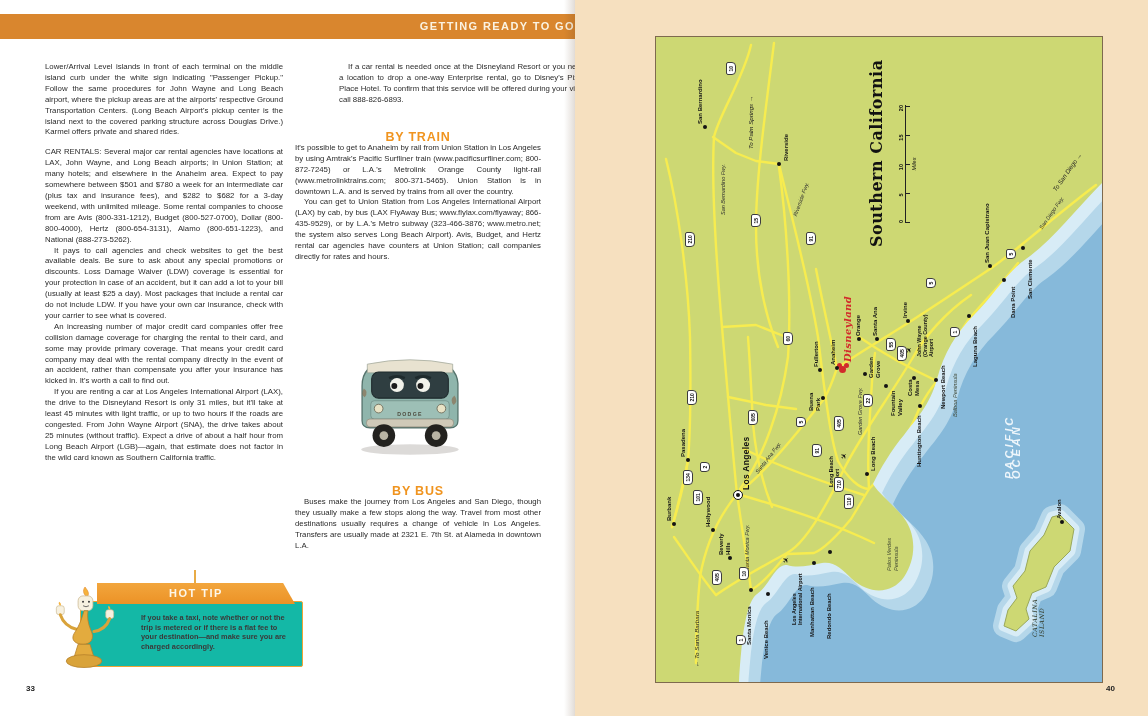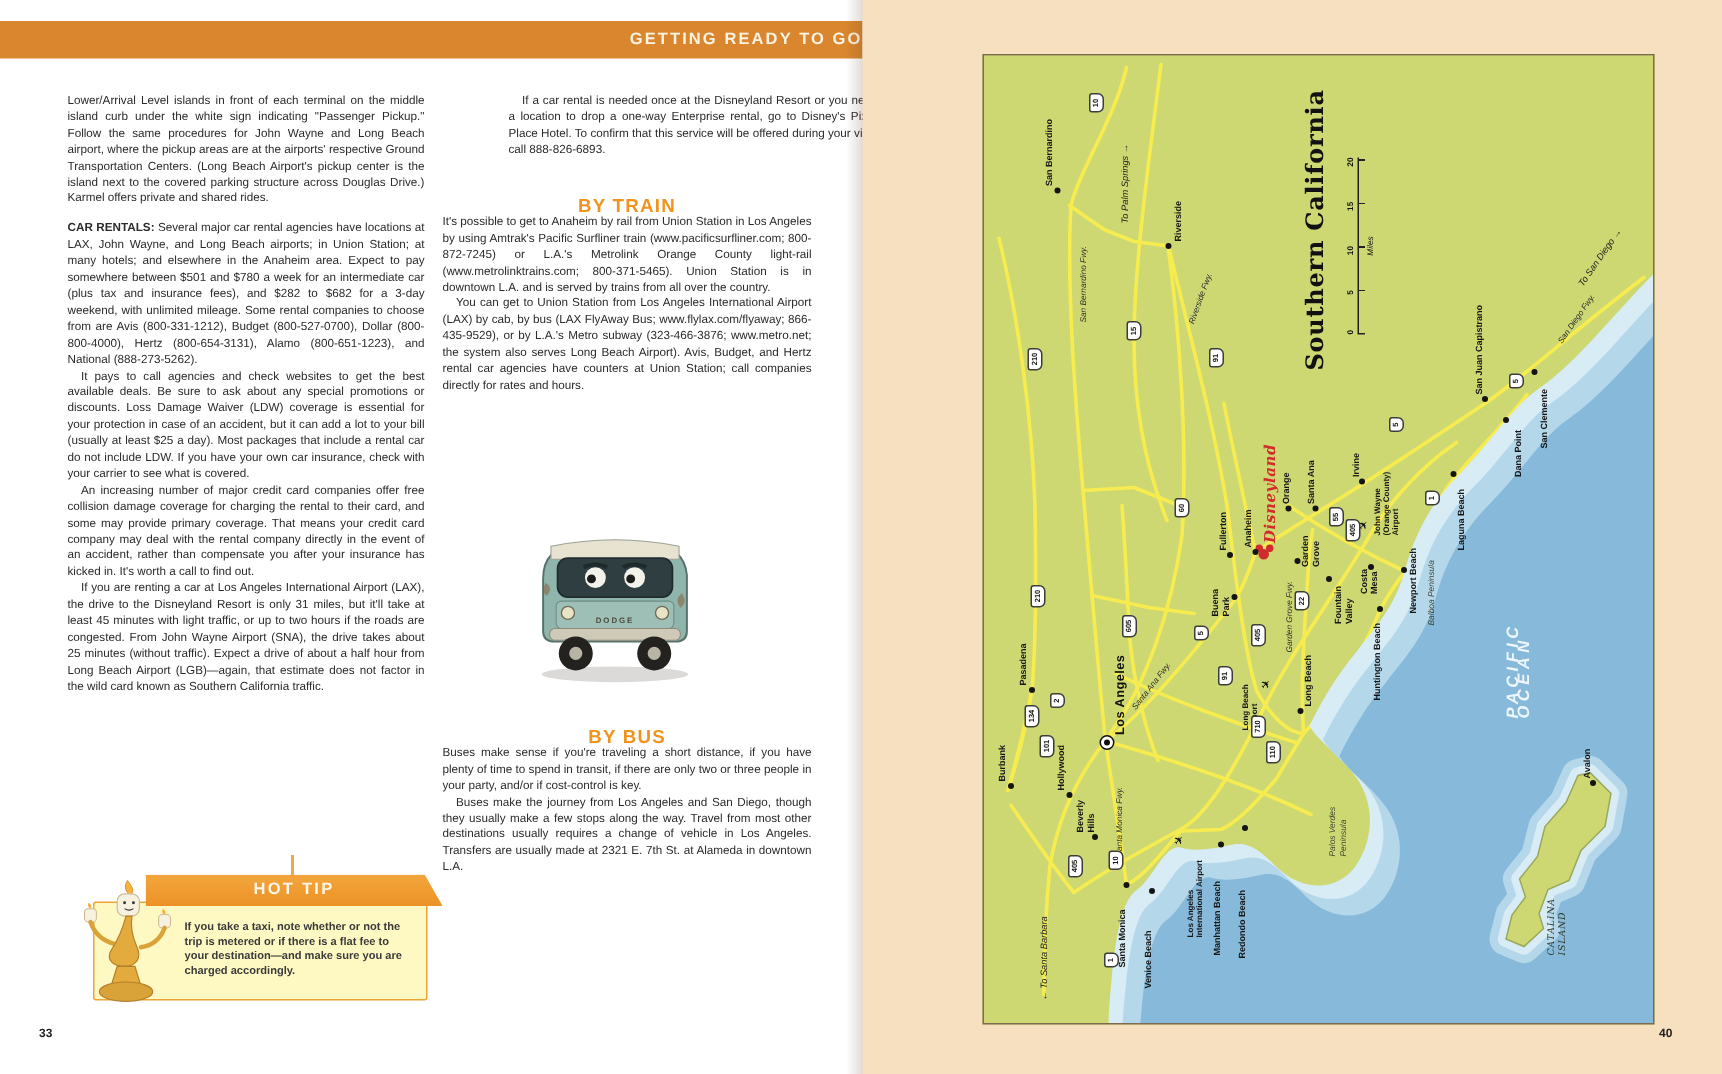--- a/index.html
+++ b/index.html
@@ -8,28 +8,28 @@
   
   .left-page{position:absolute;left:0;top:0;width:575px;height:716px;background:#ffffff;}
   .header-band{position:absolute;left:0;top:14px;width:575px;height:25px;background:#d9862e;}
   .header-band span{display:block;padding-left:40px;line-height:25px;font-size:11px;font-weight:bold;letter-spacing:1.4px;color:#fbf3e2;text-align:right;}
   .col{position:absolute;color:#2b2b2b;font-size:7.8px;line-height:10.9px;text-align:justify;}
   .col p{margin:0;}
   .col1{left:45px;top:62px;width:238px;}
   .col2{left:295px;top:0;width:246px;height:716px;}
   .gap{margin-bottom:9px !important;}
   .ind{text-indent:9px;}
-  .lead{font-weight:bold;}
+  .lead{font-weight:normal;}
   .c2-block{position:absolute;left:0;width:246px;}
   .orange-head{color:#f0941f;font-weight:bold;font-size:12.5px;letter-spacing:.8px;text-align:center;margin:0 0 5px 0;}
   
   .tip-needle{position:absolute;left:194px;top:570px;width:2px;height:14px;background:#e8ab46;}
   .tip-banner{position:absolute;left:97px;top:583px;width:198px;height:21px;background:linear-gradient(180deg,#f2a63d,#ec9226);clip-path:polygon(0 0,94% 0,100% 100%,0 100%);}
   .tip-banner span{display:block;text-align:center;line-height:21px;color:#fdf7ea;font-weight:bold;font-size:11px;letter-spacing:1.5px;}
-  .tip-box{position:absolute;left:62px;top:601px;width:223px;height:66px;background:#fef9c3;border:1.5px solid #f0a434;border-radius:2px;box-sizing:border-box;}
+  .tip-box{position:absolute;left:80px;top:601px;width:223px;height:66px;background:#14b8a6;border:1.5px solid #f0a434;border-radius:2px;box-sizing:border-box;}
   .tip-text{position:absolute;left:60px;top:11px;width:152px;font-size:7.4px;line-height:9.6px;font-weight:bold;color:#3a3a3a;text-align:left;}
   .lumiere{position:absolute;left:50px;top:586px;width:72px;height:84px;}
   .van{position:absolute;left:340px;top:338px;width:140px;height:122px;}
   .page-num{position:absolute;font-size:8px;font-weight:bold;color:#222;}
   .pn-left{left:26px;top:684px;}
   
   .spine{position:absolute;left:564px;top:0;width:22px;height:716px;background:linear-gradient(90deg,rgba(0,0,0,0) 0%,rgba(90,60,30,.16) 45%,rgba(90,60,30,.22) 55%,rgba(0,0,0,0) 100%);}
   
   .right-page{position:absolute;left:575px;top:0;width:573px;height:716px;background:#f6e0bf;}
   .pn-right{left:531px;top:684px;}
@@ -106,21 +106,20 @@
       <div class="c2-block" style="top:62px;margin-left:44px;">
         <p class="ind">If a car rental is needed once at the Disneyland Resort or you need a location to drop a one-way Enterprise rental, go to Disney's Pixar Place Hotel. To confirm that this service will be offered during your visit, call 888-826-6893.</p>
       </div>
       <div class="c2-block" style="top:132px;">
         <p class="orange-head">BY TRAIN</p>
         <p>It's possible to get to Anaheim by rail from Union Station in Los Angeles by using Amtrak's Pacific Surfliner train (www.pacificsurfliner.com; 800-872-7245) or L.A.'s Metrolink Orange County light-rail (www.metrolinktrains.com; 800-371-5465). Union Station is in downtown L.A. and is served by trains from all over the country.</p>
         <p class="ind">You can get to Union Station from Los Angeles International Airport (LAX) by cab, by bus (LAX FlyAway Bus; www.flylax.com/flyaway; 866-435-9529), or by L.A.'s Metro subway (323-466-3876; www.metro.net; the system also serves Long Beach Airport). Avis, Budget, and Hertz rental car agencies have counters at Union Station; call companies directly for rates and hours.</p>
       </div>
       <div class="c2-block" style="top:486px;">
         <p class="orange-head">BY BUS</p>
-        <p>Buses make sense if you're traveling a short distance, if you have plenty of time to spend in transit, if there are only two or three people in your party, and/or if cost-control is key.</p>
         <p class="ind">Buses make the journey from Los Angeles and San Diego, though they usually make a few stops along the way. Travel from most other destinations usually requires a change of vehicle in Los Angeles. Transfers are usually made at 2321 E. 7th St. at Alameda in downtown L.A.</p>
       </div>
     </div>
 
     <svg class="van" viewBox="0 0 150 140">
       <ellipse cx="75" cy="128" rx="56" ry="6" fill="rgba(60,50,40,.18)"></ellipse>
       <path d="M20,95 L20,55 Q20,31 45,29 L105,29 Q128,31 130,52 L130,95 Q130,103 121,103 L29,103 Q20,103 20,95 Z" fill="#8fb5ac" stroke="#55736c" stroke-width="1.5"></path>
       <path d="M26,30 Q75,20 124,30 L124,40 L26,40 Z" fill="#e8e2d0" stroke="#9aa195" stroke-width=".8"></path>
       <rect x="31" y="39" width="88" height="30" rx="8" fill="#2f3e41" stroke="#1e2a2c" stroke-width="1.2"></rect>
       <circle cx="60" cy="54" r="8" fill="#f2f2ea"></circle>

